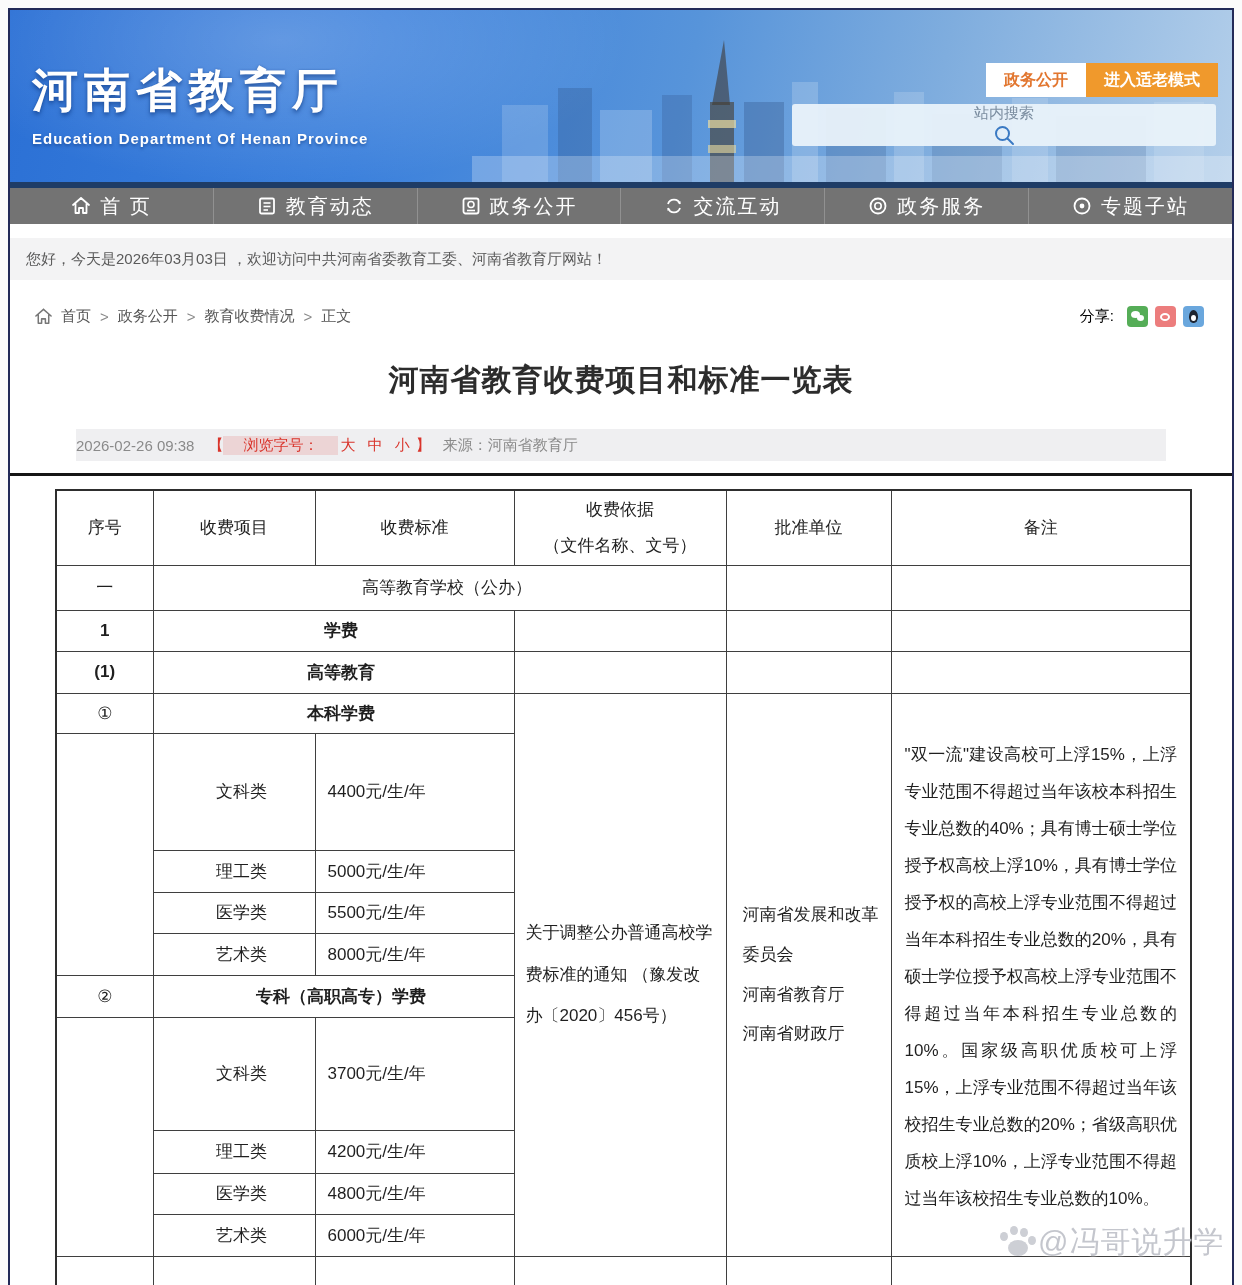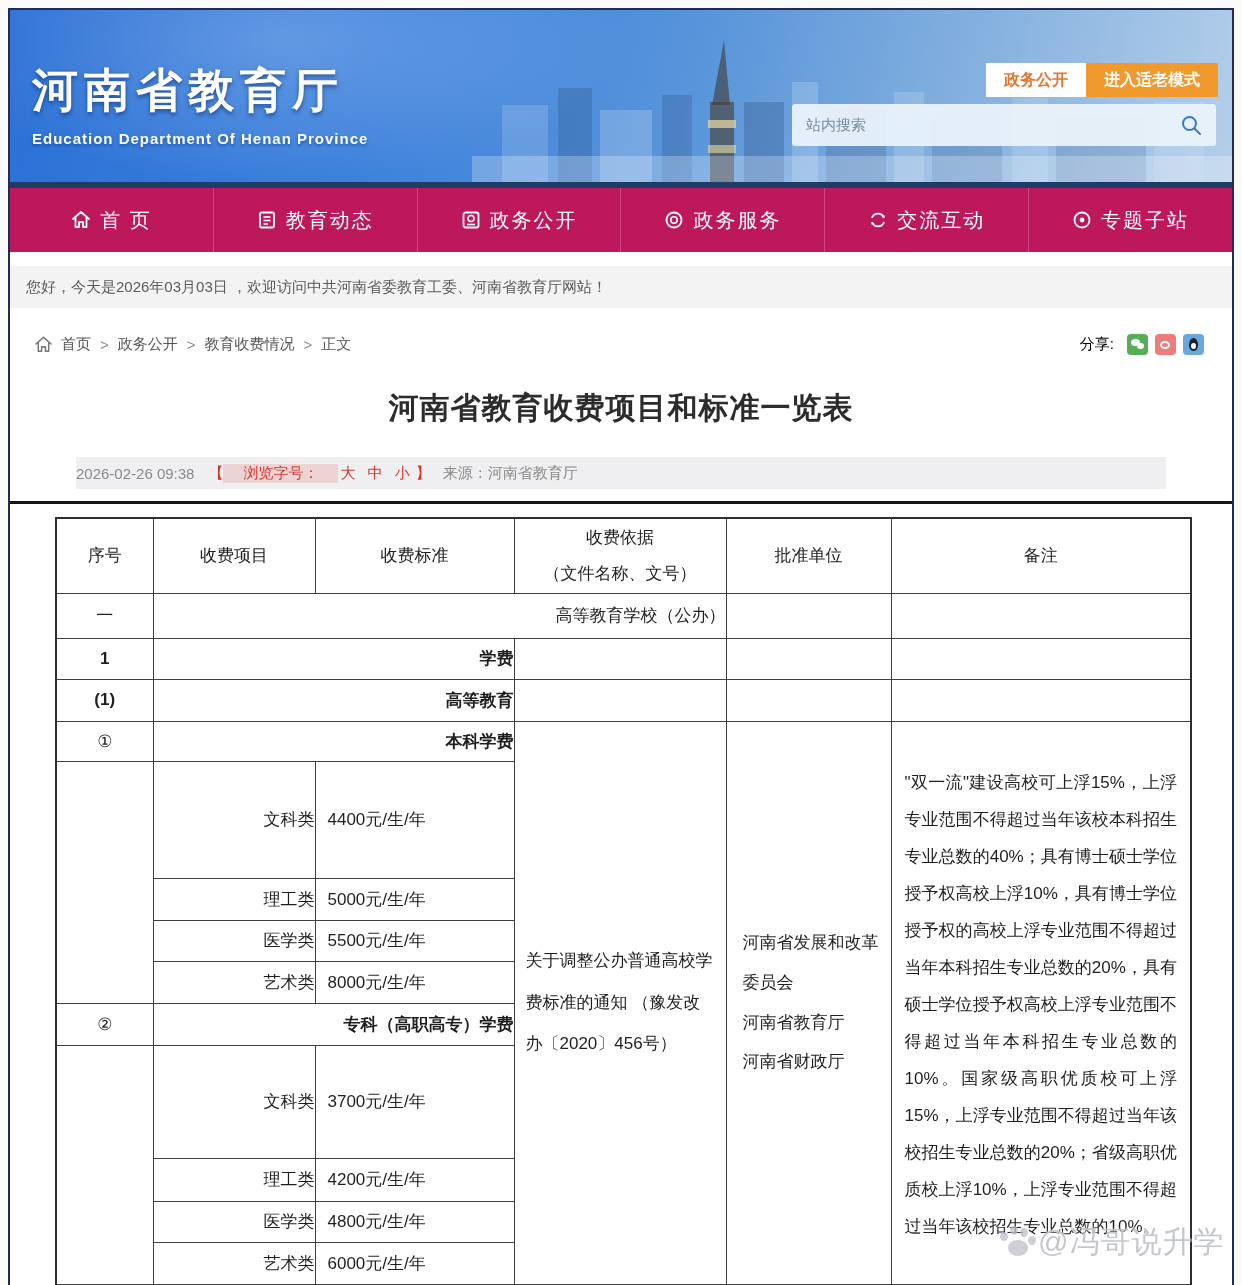--- a/index.html
+++ b/index.html
@@ -20,27 +20,27 @@
                 text-shadow:0 3px 4px rgba(10,50,120,.55), 0 0 2px rgba(20,60,130,.4); }
   .logo-sub { margin-top:8px; font-size:15px; font-weight:bold; letter-spacing:1px;
               text-shadow:0 2px 3px rgba(10,50,120,.5); }
   .top-buttons { position:absolute; top:53px; right:14px; display:flex; }
   .btn-access { height:34px; line-height:34px; padding:0 18px; background:#ffffff;
                 color:#e2762f; font-size:16px; font-weight:bold; cursor:pointer; }
   .btn-elder  { height:34px; line-height:34px; padding:0 18px; background:#f0992c;
                 color:#ffffff; font-size:16px; font-weight:bold; cursor:pointer; }
   .search-bar { position:absolute; top:94px; right:16px; width:424px; height:42px;
                 background:rgba(233,242,250,.95); border-radius:3px; display:flex;
-                align-items:center; padding:0 14px; }
+                align-items:center; padding:0 14px;flex-direction:column; }
   .search-text { flex:1; font-size:15px; color:#7b8da0; }
   .search-icon svg { display:block; }
 
   
   .nav-strip { height:6px; background:#1e3c66; }
-  .navbar { height:64px; background:#be185d; display:flex; }
+  .navbar { height:36px; background:#737373; display:flex; }
   .nav-item { flex:1; display:flex; align-items:center; justify-content:center;
               color:#ffffff; font-size:20px; letter-spacing:2px; cursor:pointer;
               border-right:1px solid rgba(255,255,255,.22); }
   .nav-item:last-child { border-right:none; }
   .nav-item .ni { margin-right:9px; display:flex; }
 
   
   .gap14 { height:14px; background:#fff; }
   .greeting { height:42px; background:#f3f3f4; display:flex; align-items:center;
               padding-left:16px; font-size:15px; color:#5a5a5a; }
@@ -75,21 +75,21 @@
   .meta-opts { color:#d9342b; letter-spacing:4px; margin:0 2px; cursor:pointer; }
   .meta-src { color:#8a8a8a; margin-left:12px; }
 
   
   .table-panel { margin-top:12px; border-top:3px solid #161616; padding:13px 0 0 45px; background:#fff; }
   table.fee { border-collapse:collapse; table-layout:fixed; width:1135px;
               border:2px solid #2e2e2e; }
   table.fee td { border:1px solid #3f3f3f; font-size:17px; color:#1f1f1f;
                  vertical-align:middle; overflow:hidden; }
   td.c-center { text-align:center; }
-  td.c-item { text-align:right; padding-left:15px; }
+  td.c-item { text-align:center; padding-left:15px; }
   td.c-bold { font-weight:bold; }
   td.c-price { text-align:left; padding-left:12px; }
   td.c-head { text-align:center; font-size:17px; color:#222; }
   .head2 { line-height:2.1; }
   td.c-basis { text-align:left; padding:10px 11px; line-height:2.45; font-size:17px;margin-top:37px; }
   td.c-approver { text-align:left; padding:10px 4px 10px 16px; font-size:17px; }
   td.c-approver div { line-height:2.35; }
   td.c-remark { vertical-align:top; text-align:justify; padding:14px 13px 10px 13px;
                 line-height:2.18; font-size:17px; }
 
@@ -177,36 +177,36 @@
             <rect x="2.5" y="2.5" width="15" height="15" rx="2" fill="none" stroke="#fff" stroke-width="1.8"></rect>
             <circle cx="10" cy="8.5" r="3" fill="none" stroke="#fff" stroke-width="1.6"></circle>
             <line x1="6" y1="14.5" x2="14" y2="14.5" stroke="#fff" stroke-width="1.6"></line>
           </svg>
       </span>
       <span>政务公开</span>
     </div>
     <div class="nav-item">
       <span class="ni">
         <svg width="20" height="20" viewBox="0 0 20 20">
-            <circle cx="10" cy="10" r="7.5" fill="none" stroke="#fff" stroke-width="1.8"></circle>
-            <circle cx="10" cy="10" r="3.2" fill="none" stroke="#fff" stroke-width="1.6"></circle>
-          </svg>
-      </span>
-      <span>政务服务</span>
-    </div>
-    <div class="nav-item">
-      <span class="ni">
-        <svg width="20" height="20" viewBox="0 0 20 20">
             <path d="M4 8 A6.3 6.3 0 0 1 16 8" fill="none" stroke="#fff" stroke-width="1.8"></path>
             <polygon points="16,8 13.4,6.8 16.8,5.2" fill="#fff"></polygon>
             <path d="M16 12 A6.3 6.3 0 0 1 4 12" fill="none" stroke="#fff" stroke-width="1.8"></path>
             <polygon points="4,12 6.6,13.2 3.2,14.8" fill="#fff"></polygon>
           </svg>
       </span>
       <span>交流互动</span>
+    </div>
+    <div class="nav-item">
+      <span class="ni">
+        <svg width="20" height="20" viewBox="0 0 20 20">
+            <circle cx="10" cy="10" r="7.5" fill="none" stroke="#fff" stroke-width="1.8"></circle>
+            <circle cx="10" cy="10" r="3.2" fill="none" stroke="#fff" stroke-width="1.6"></circle>
+          </svg>
+      </span>
+      <span>政务服务</span>
     </div>
     <div class="nav-item">
       <span class="ni">
         <svg width="20" height="20" viewBox="0 0 20 20">
             <circle cx="10" cy="10" r="7.5" fill="none" stroke="#fff" stroke-width="1.8"></circle>
             <circle cx="10" cy="10" r="2.4" fill="#fff"></circle>
           </svg>
       </span>
       <span>专题子站</span>
     </div>

